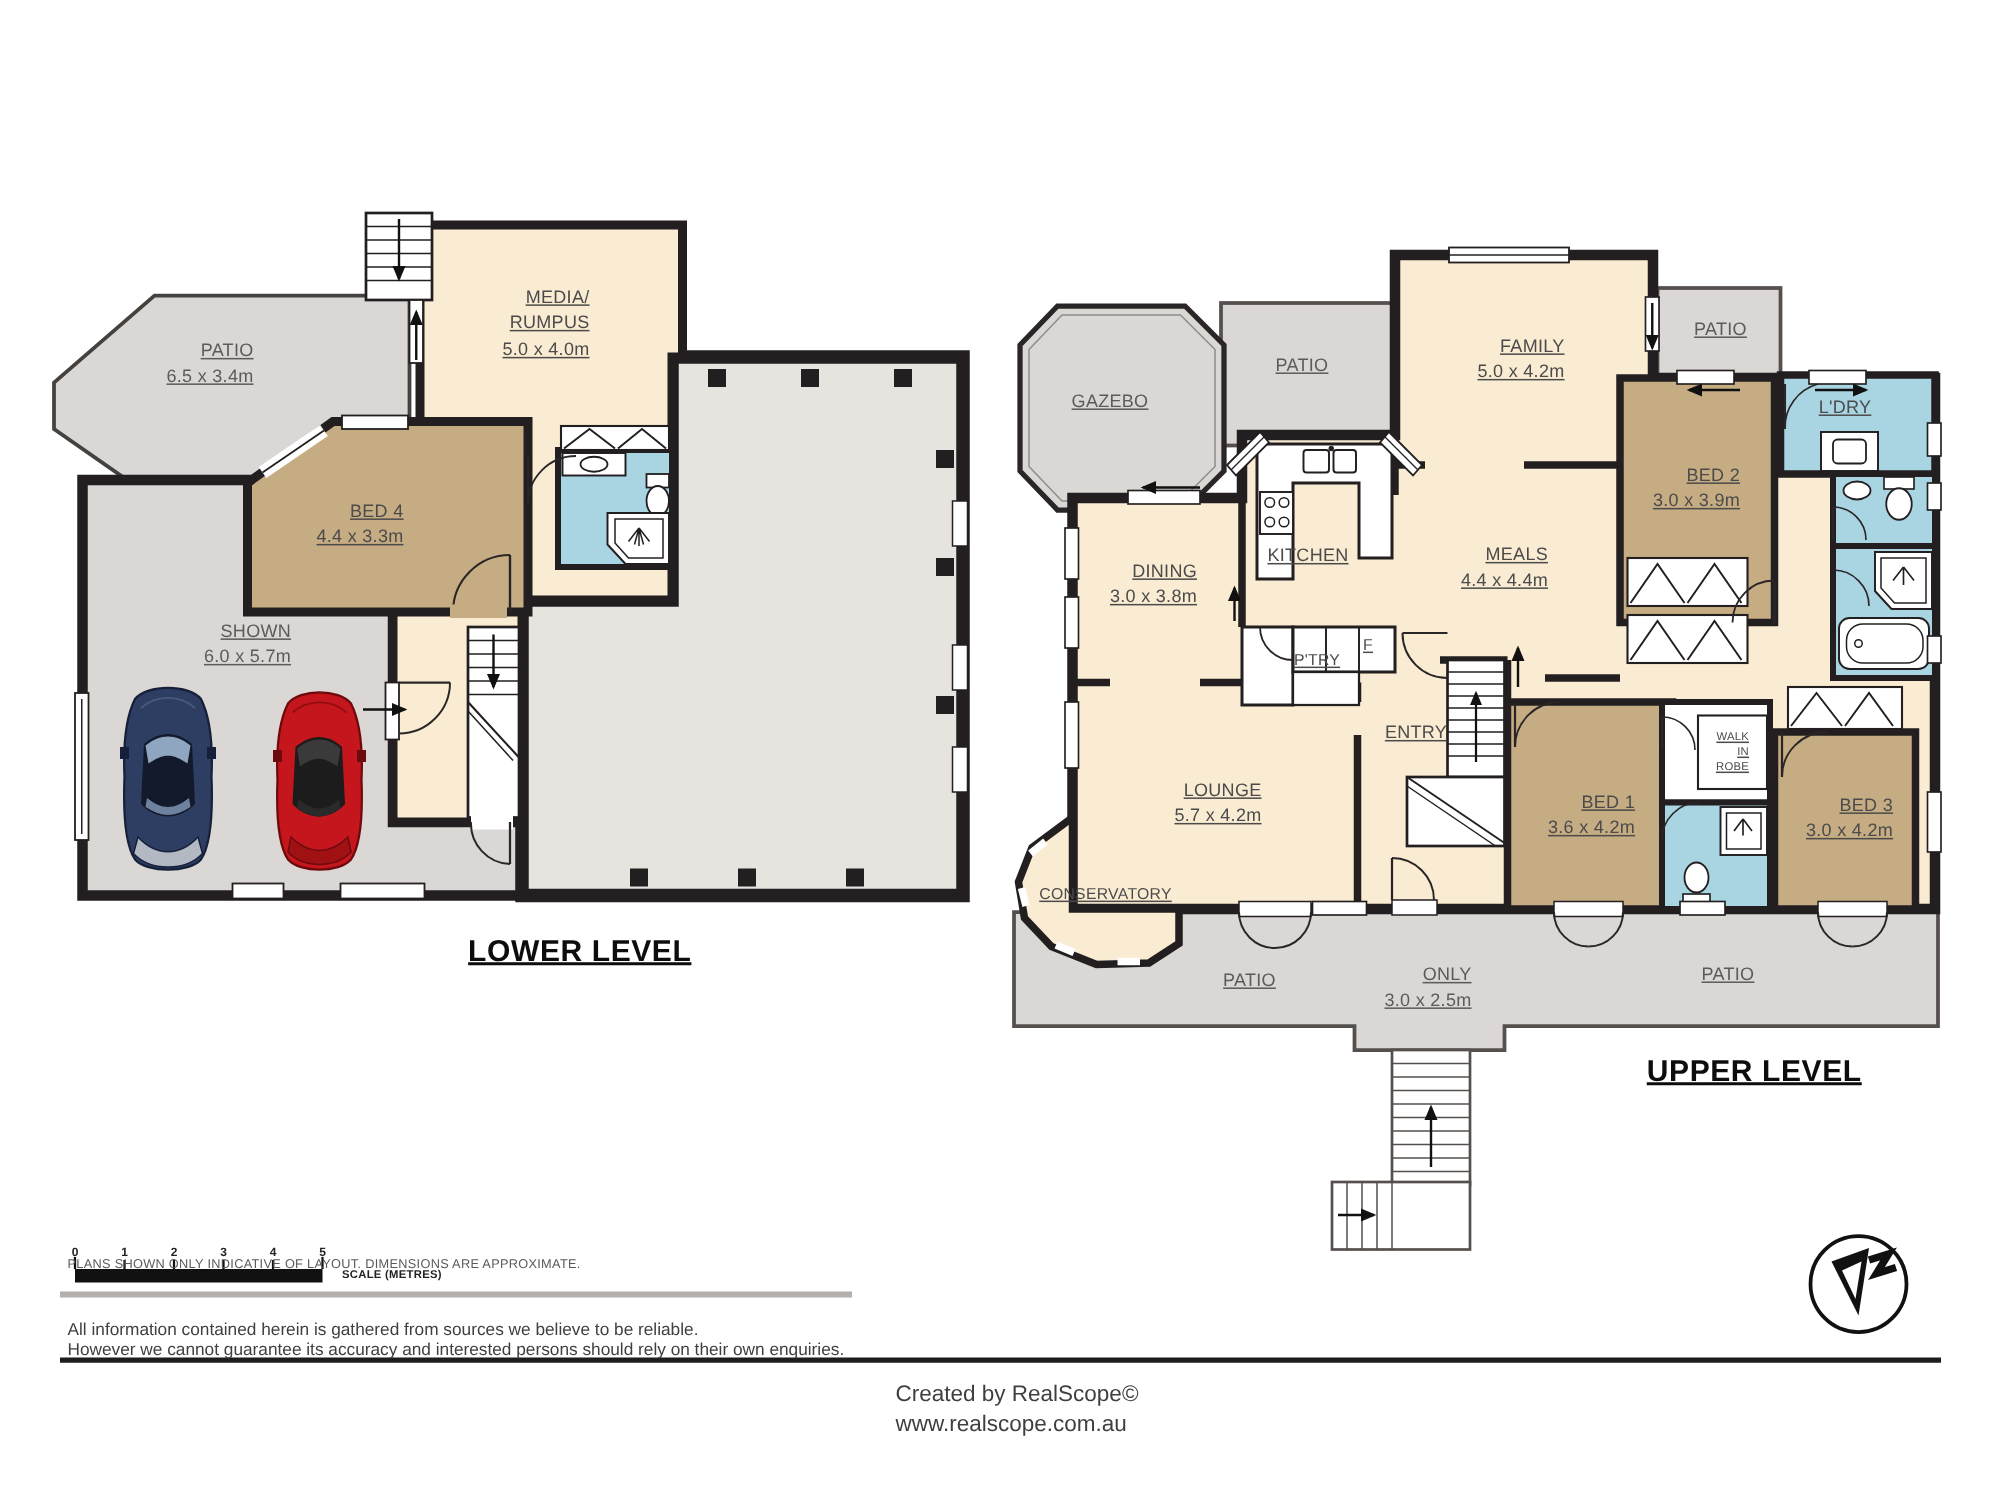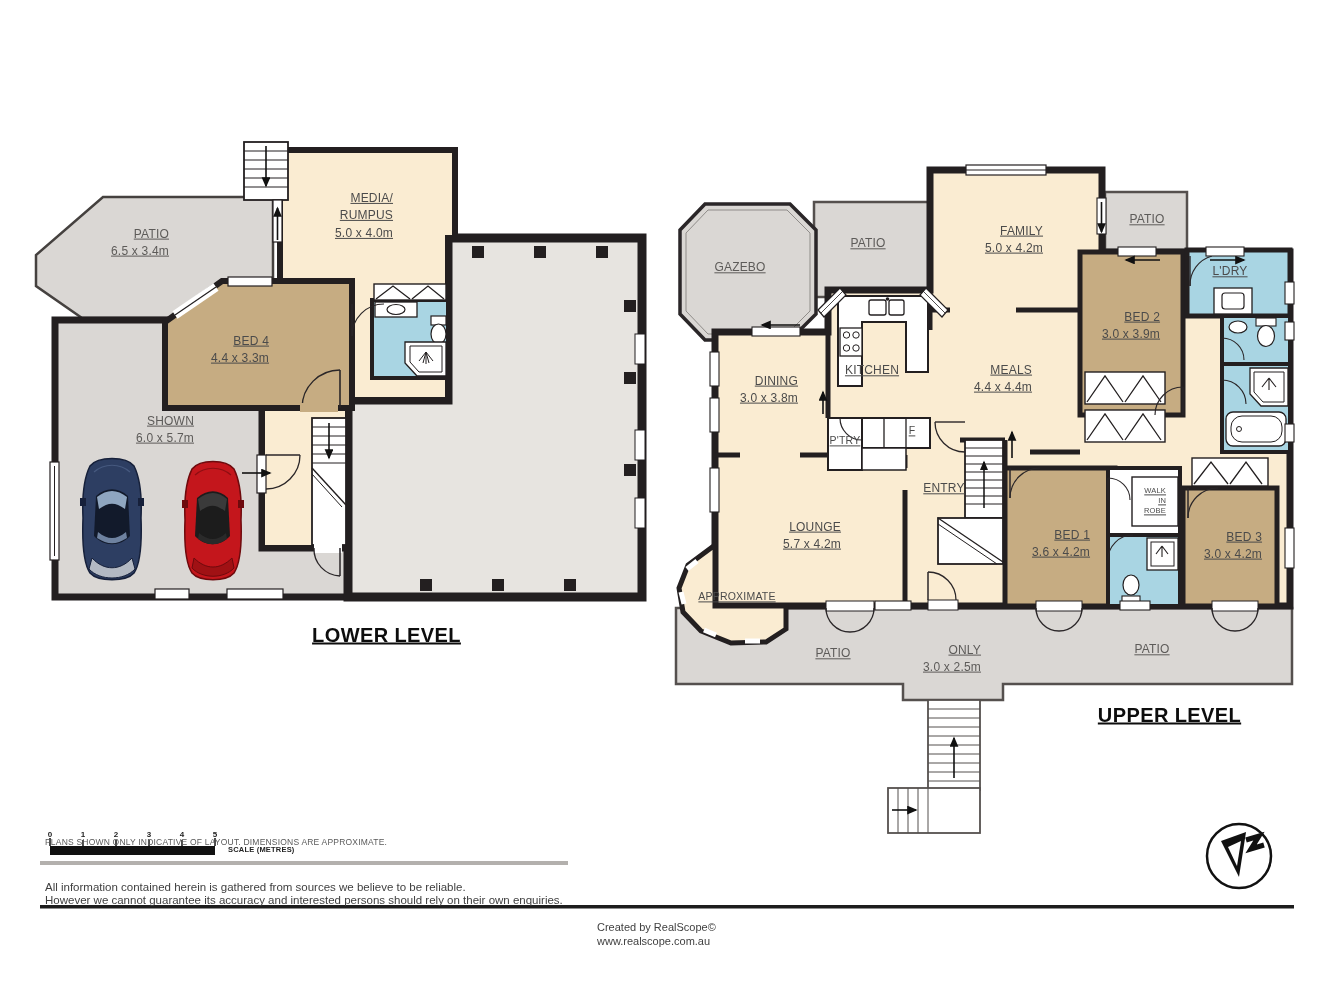--- a/index.html
+++ b/index.html
@@ -11,21 +11,21 @@
   .area{color:#5d5b59;}
   .small{font-size:10.5px;}
   .tiny{font-size:7.5px;line-height:1.3;}
   .level-title{font-weight:bold;font-size:20px;color:#0d0d0d;letter-spacing:.4px;padding-left:47px;}
   .tick-num{position:absolute;transform:translate(-50%,0);font-size:8px;color:#222;font-weight:bold;}
   .scale-caption{position:absolute;font-size:7.5px;font-weight:bold;color:#222;letter-spacing:.2px;}
   .note-sm{position:absolute;font-size:8.5px;color:#5a5a5a;letter-spacing:.2px;}
   .note{position:absolute;font-size:11.5px;color:#3f3f3f;line-height:1.18;}
   .addr{position:absolute;left:47px;top:916px;font-size:37px;color:#3c3c3c;}
   .addr span{display:inline-block;transform:scaleX(.87);transform-origin:left center;letter-spacing:-.5px;}
-  .credits{position:absolute;left:597px;top:920px;font-size:11px;color:#3f3f3f;line-height:1.3;}
+  .credits{position:absolute;left:597px;top:920px;font-size:15px;color:#3f3f3f;line-height:1.3;}
 </style>
 </head>
 <body>
 
 <div id="stage">
 
 <svg id="plan-svg" width="1334" height="1000" viewBox="0 0 1334 1000">
   <defs>
     <marker id="ah" markerWidth="8" markerHeight="8" refX="5.5" refY="2.75" orient="auto">
       <path d="M0,0 L6.5,2.75 L0,5.5 Z" fill="#111"></path>
@@ -399,28 +399,28 @@
 </div>
 <div class="lbl" style="left:769px;top:390px;">
   <div>DINING</div>
       <div>3.0 x 3.8m</div>
 </div>
 <div class="lbl" style="left:872px;top:371px;">KITCHEN</div>
 <div class="lbl" style="left:1003px;top:379px;">
   <div>MEALS</div>
       <div>4.4 x 4.4m</div>
 </div>
-<div class="lbl small" style="left:845px;top:441px;">P'TRY</div>
+<div class="lbl small" style="left:878px;top:441px;">P'TRY</div>
 <div class="lbl small" style="left:912px;top:431px;">F</div>
 <div class="lbl" style="left:944px;top:489px;">ENTRY</div>
 <div class="lbl" style="left:812px;top:536px;">
   <div>LOUNGE</div>
       <div>5.7 x 4.2m</div>
 </div>
-<div class="lbl small" style="left:737px;top:597px;">APPROXIMATE</div>
+<div class="lbl small" style="left:737px;top:597px;">CONSERVATORY</div>
 <div class="lbl" style="left:1061px;top:544px;">
   <div>BED 1</div>
       <div>3.6 x 4.2m</div>
 </div>
 <div class="lbl tiny" style="left:1155px;top:501px;">
   <div>WALK</div>
       <div>IN</div>
       <div>ROBE</div>
 </div>
 <div class="lbl" style="left:1233px;top:546px;">

